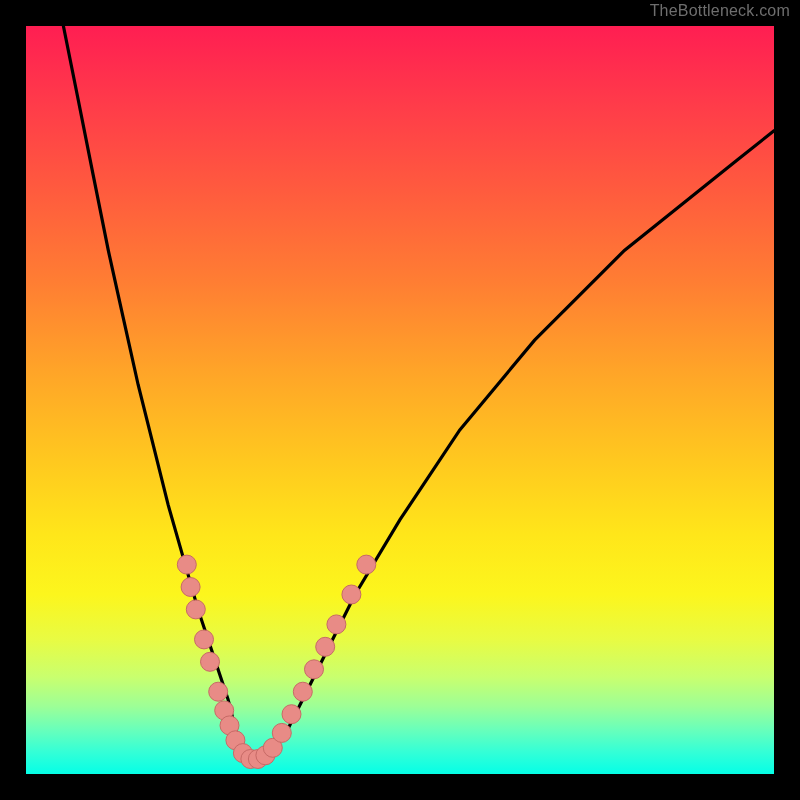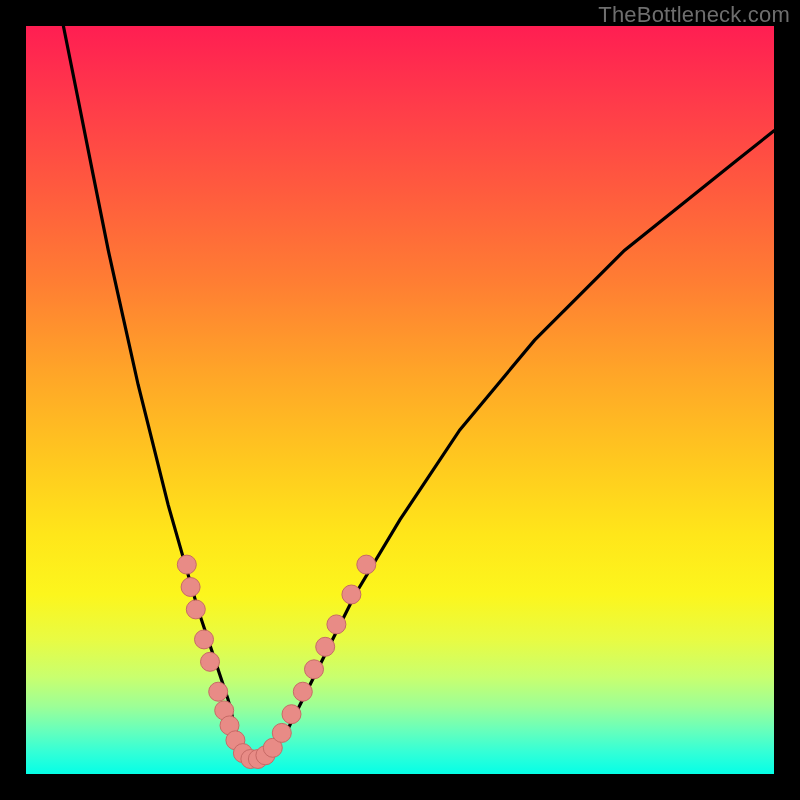--- a/index.html
+++ b/index.html
@@ -39,21 +39,21 @@
       #9cff97 91%,
       #6affba 94%,
       #35ffd6 97%,
       #05ffe7 100%);
   }
   .watermark {
     position: absolute;
     top: 2px;
     right: 10px;
     color: #6e6e6e;
-    font-size: 22px;
+    font-size: 16px;
     letter-spacing: 0.2px;
     font-weight: 500;
   }
   svg.curve {
     position: absolute;
     top: 0;
     left: 0;
     width: 748px;
     height: 748px;
     overflow: visible;

